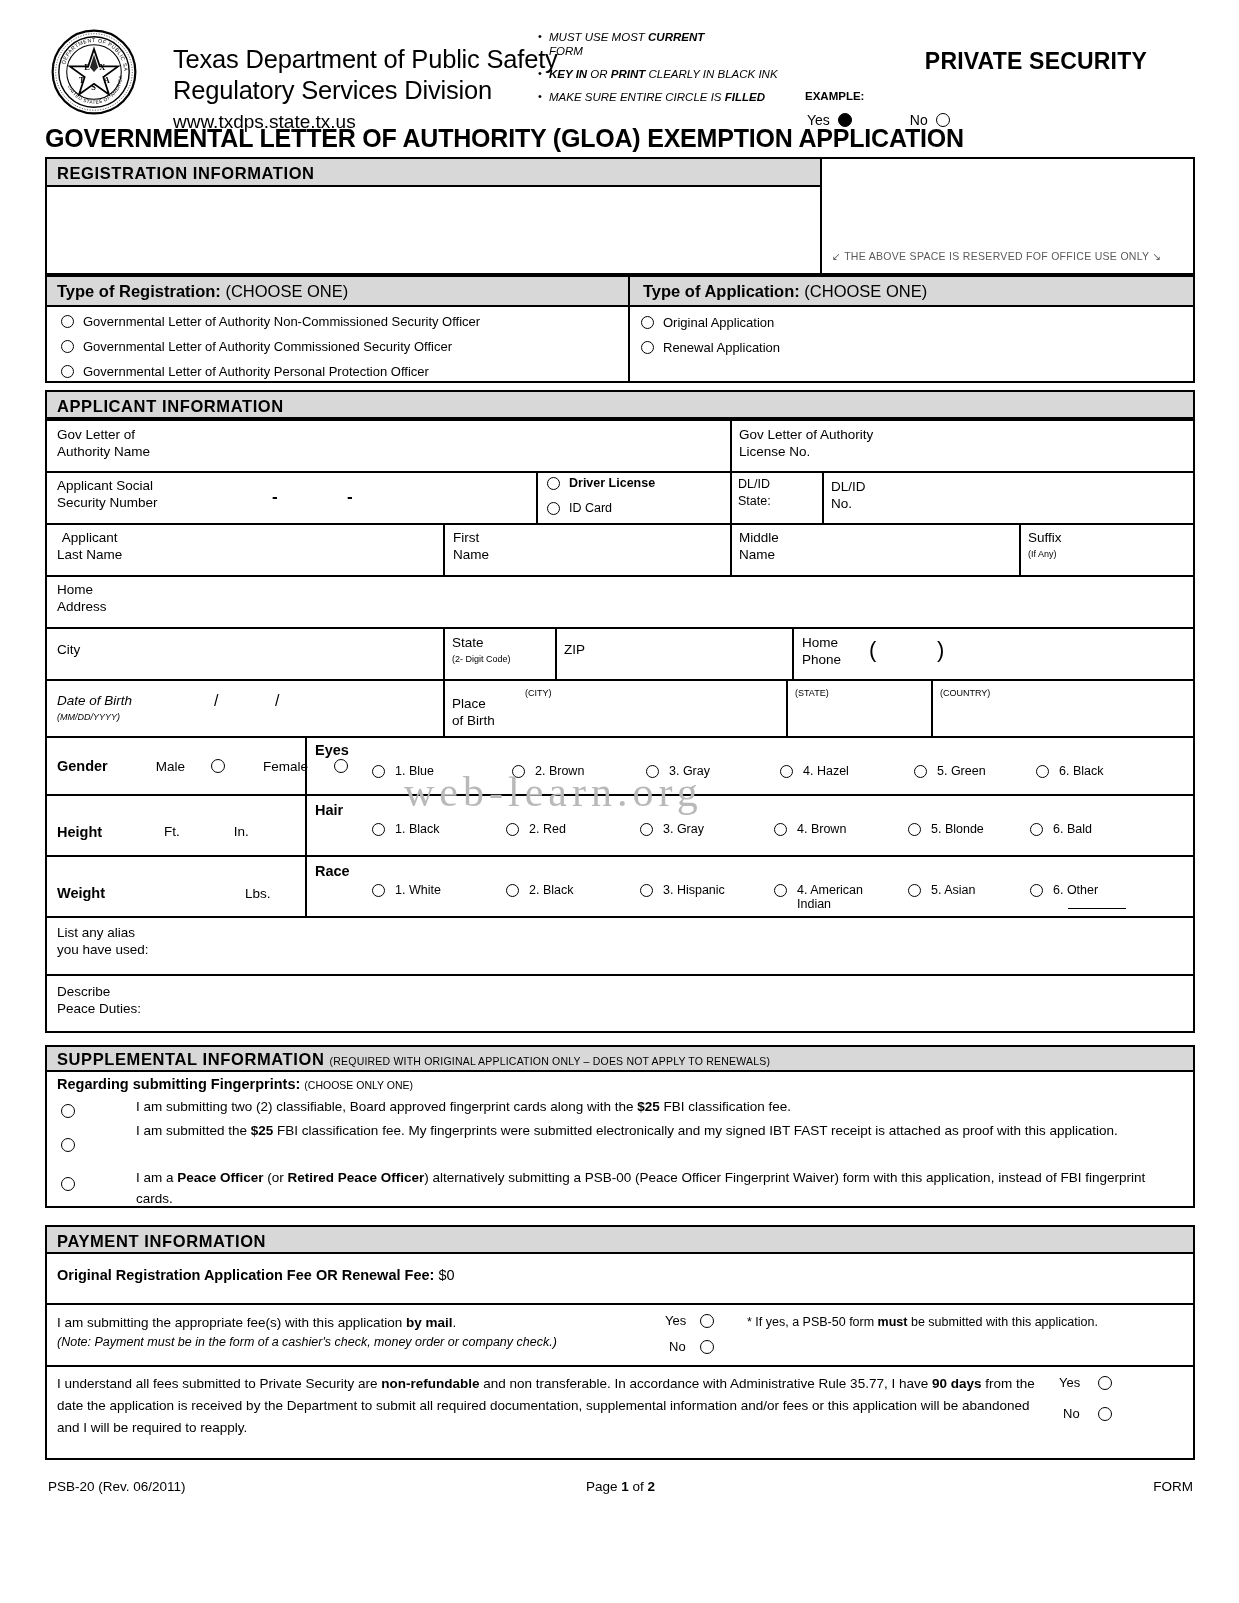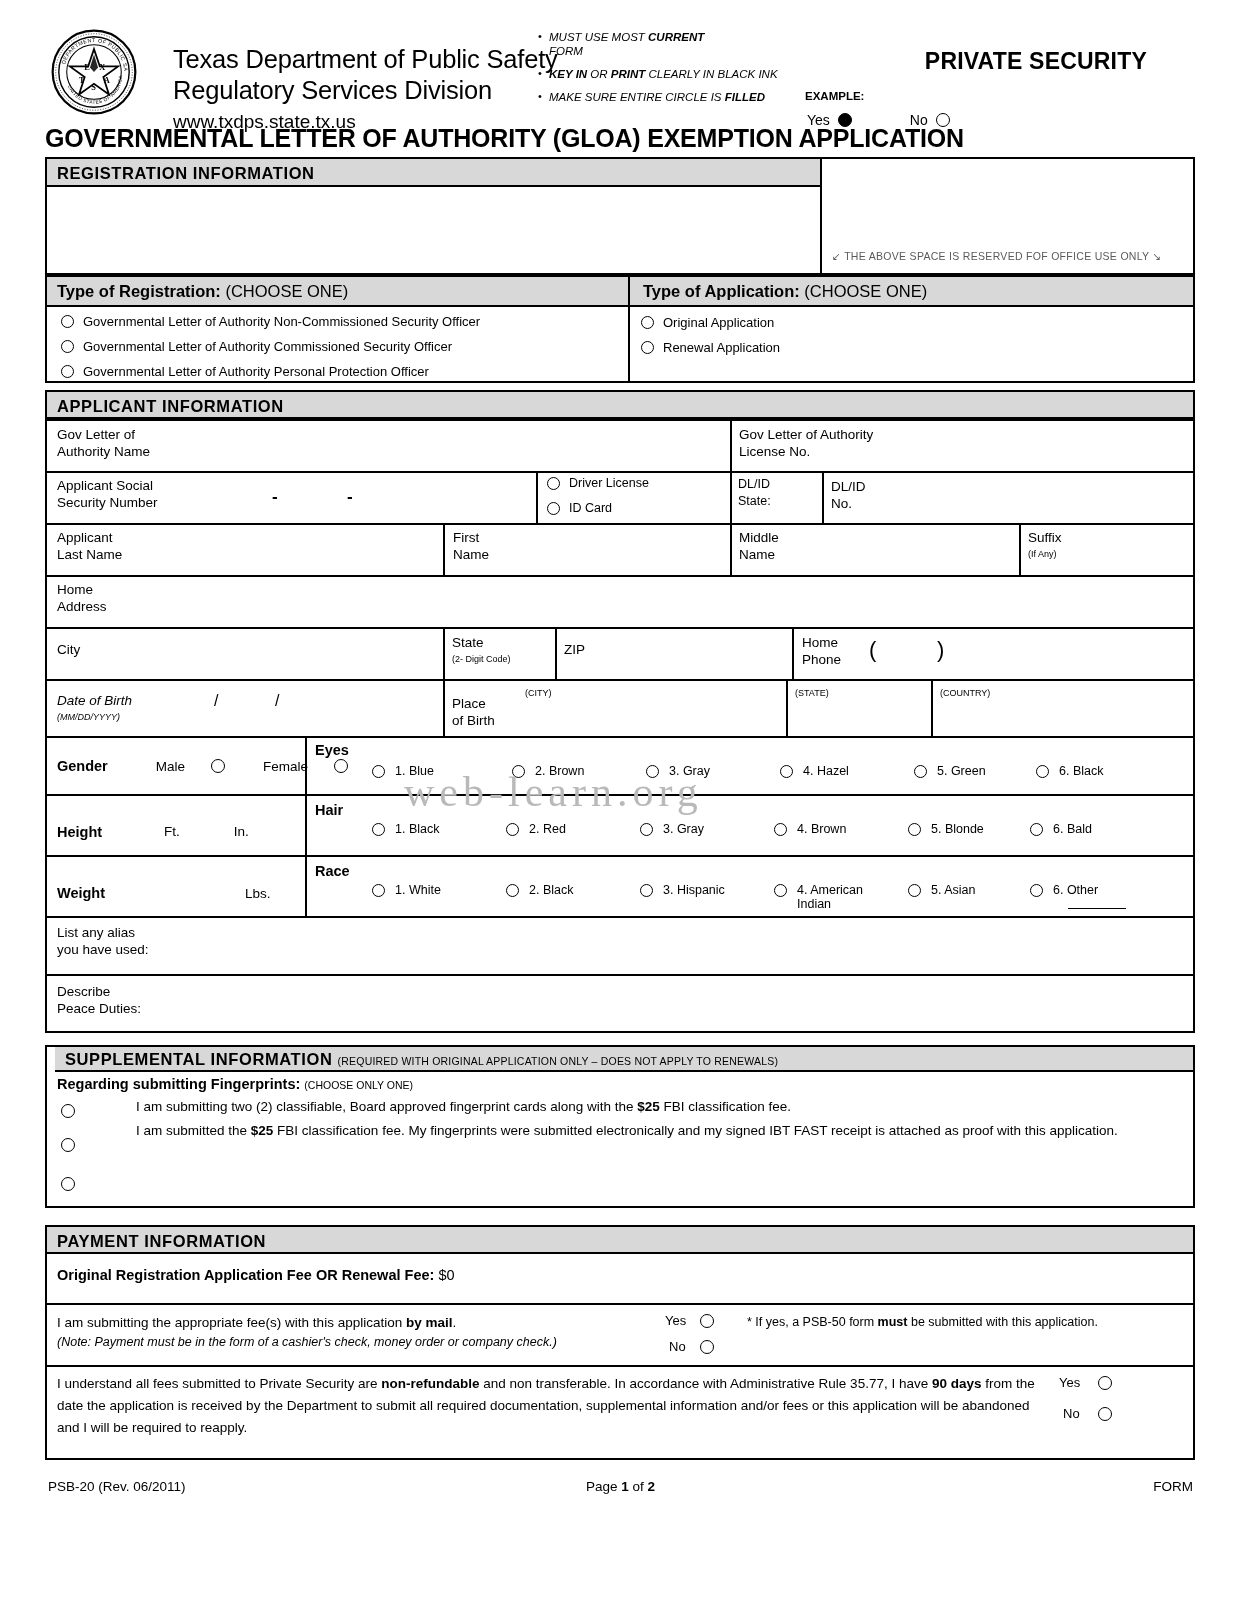--- a/index.html
+++ b/index.html
@@ -196,42 +196,42 @@
         <div>Security Number</div>
     </div>
     <div style="position:absolute; left:225px; top:95px; font-size:17px; font-weight:bold;">-</div>
     <div style="position:absolute; left:300px; top:95px; font-size:17px; font-weight:bold;">-</div>
     <div style="position:absolute; left:170px; top:86px; width:50px; height:40px;"></div>
     <div style="position:absolute; left:243px; top:86px; width:50px; height:40px;"></div>
     <div style="position:absolute; left:318px; top:86px; width:80px; height:40px;"></div>
 
     <div class="opt" style="left:500px; top:84px;">
       <span class="circ"></span>
-      <span style="font-size:12.5px;">Driver License</span>
+      <span style="font-size:12.5px;font-weight:bold;">Driver License</span>
     </div>
     <div class="opt" style="left:500px; top:109px;">
       <span class="circ"></span>
       <span style="font-size:12.5px;">ID Card</span>
     </div>
     <div class="lbl" style="position:absolute; left:691px; top:84px; font-size:12.5px;">
       <div>DL/ID</div>
         <div>State:</div>
     </div>
     <div style="position:absolute; left:690px; top:105px; width:80px; height:24px;"></div>
     <div class="lbl" style="position:absolute; left:784px; top:86px;">
       <div>DL/ID</div>
         <div>No.</div>
     </div>
     <div style="position:absolute; left:850px; top:84px; width:290px; height:44px;"></div>
 
     <div class="hline" style="left:0; top:131px; width:1146px;"></div>
     <div class="vline" style="left:396px; top:131px; height:52px;"></div>
     <div class="vline" style="left:683px; top:131px; height:52px;"></div>
     <div class="vline" style="left:972px; top:131px; height:52px;"></div>
-    <div class="lbl" style="position:absolute; left:10px; top:137px;">
+    <div class="lbl" style="position:absolute; left:10px; top:137px;text-align:center;">
       <div>Applicant</div>
         <div>Last Name</div>
     </div>
     <div style="position:absolute; left:150px; top:134px; width:240px; height:46px;"></div>
     <div class="lbl" style="position:absolute; left:406px; top:137px;">
       <div>First</div>
         <div>Name</div>
     </div>
     <div style="position:absolute; left:500px; top:134px; width:178px; height:46px;"></div>
     <div class="lbl" style="position:absolute; left:692px; top:137px;">
@@ -426,21 +426,21 @@
 
     <div class="hline" style="left:0; top:582px; width:1146px;"></div>
     <div class="lbl" style="position:absolute; left:10px; top:591px;">
       <div>Describe</div>
         <div>Peace Duties:</div>
     </div>
     <div style="position:absolute; left:170px; top:589px; width:970px; height:48px;"></div>
   </div>
 
   <div class="box" style="left:45px; top:1045px; width:1150px; height:163px;">
-    <div class="bar" style="height:25px; position:relative;margin-left:8px;">
+    <div class="bar" style="height:25px; position:relative;">
       <span class="hdr-txt" style="position:absolute; left:0; top:3px; padding-top:0;">
         <span>SUPPLEMENTAL INFORMATION</span>
         <span class="hdr-sub">(REQUIRED WITH ORIGINAL APPLICATION ONLY – DOES NOT APPLY TO RENEWALS)</span>
       </span>
     </div>
     <div style="position:absolute; left:10px; top:29px; font-size:14.5px; font-weight:bold;">
       <span>Regarding submitting Fingerprints:</span>
       <span style="font-weight:normal; font-size:10.5px;">(CHOOSE ONLY ONE)</span>
     </div>
 
@@ -448,20 +448,23 @@
     <div class="para" style="position:absolute; left:89px; top:49px; width:1040px;">
       <span>I am submitting two (2) classifiable, Board approved fingerprint cards along with the </span><b>$25</b><span> FBI classification fee.</span>
     </div>
 
     <div style="position:absolute; left:14px; top:88px;"><span class="circ"></span></div>
     <div class="para" style="position:absolute; left:89px; top:73px; width:1052px;">
       <span>I am submitted the </span><b>$25</b><span> FBI classification fee.   My fingerprints were submitted electronically and my signed IBT FAST receipt is attached as proof with this application.</span>
     </div>
 
     <div style="position:absolute; left:14px; top:127px;"><span class="circ"></span></div>
+    <div class="para" style="position:absolute; left:89px; top:120px; width:1045px;">
+      <span>I am a </span><b>Peace Officer</b><span> (or </span><b>Retired Peace Officer</b><span>) alternatively submitting a PSB-00 (Peace Officer Fingerprint Waiver) form with this application, instead of FBI fingerprint cards.</span>
+    </div>
   </div>
 
   <div class="box" style="left:45px; top:1225px; width:1150px; height:235px;">
     <div class="bar hdr-txt" style="height:27px;">PAYMENT INFORMATION</div>
 
     <div style="position:absolute; left:10px; top:40px; font-size:14.5px; font-weight:bold;">
       <span>Original Registration Application Fee OR Renewal Fee:</span>
       <span style="font-weight:normal;">$0</span>
     </div>
 

